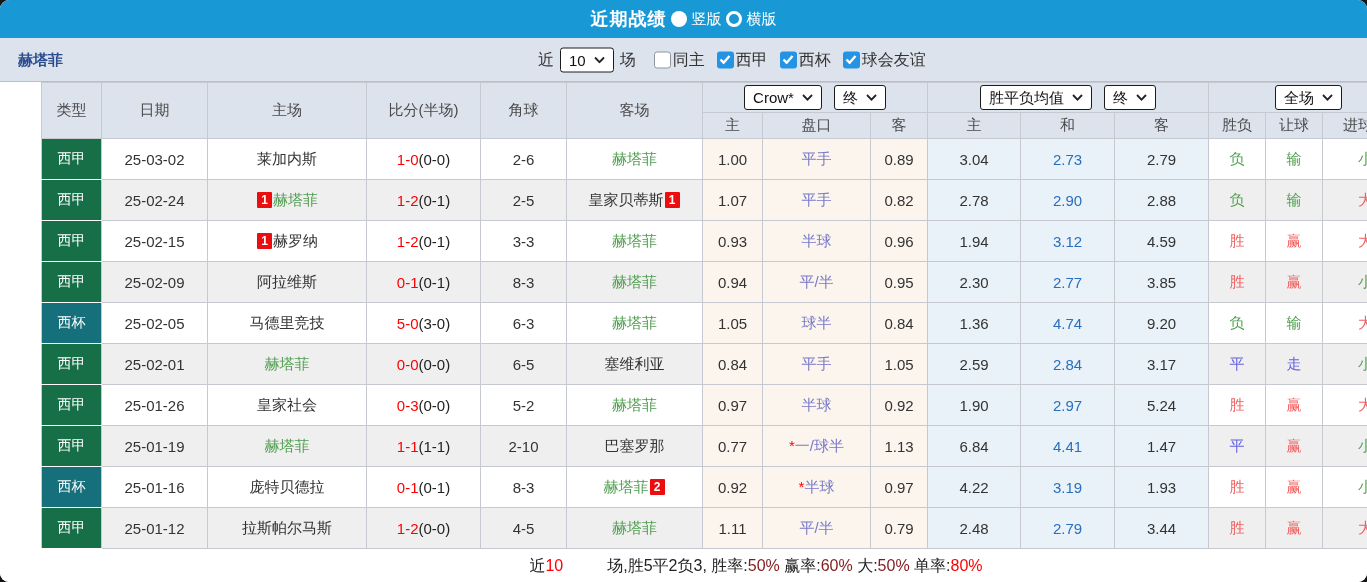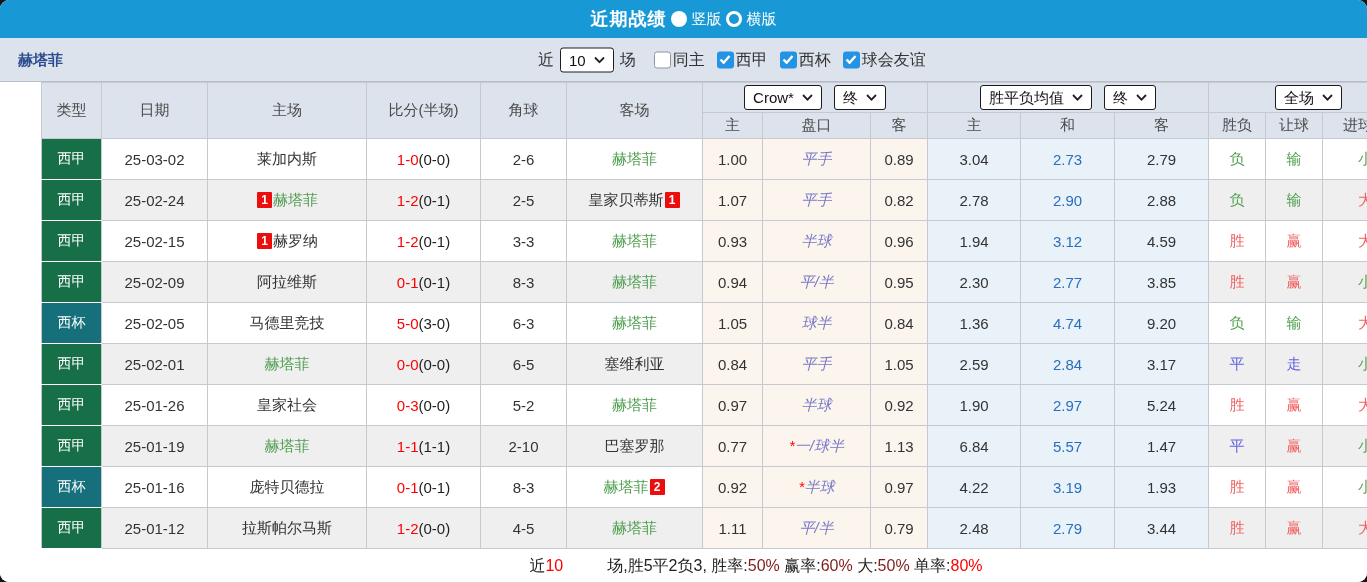--- a/index.html
+++ b/index.html
@@ -34,21 +34,21 @@
   .dd-wrap{display:flex;align-items:center;justify-content:center;gap:12px;}
   tbody tr{height:41px;}
   tbody td{font-size:15px;color:#333;}
   tbody tr:nth-child(even) td{background:#efefef;}
   tbody tr td.bg-cream{background:#fbf5ee;}
   tbody tr td.bg-blue{background:#e9f2f8;}
   tbody tr td.kind-league{background:#166f46;color:#fff;font-size:14px;border-top-color:#fff;border-bottom-color:#fff;}
   tbody tr td.kind-cup{background:#16707c;color:#fff;font-size:14px;border-top-color:#fff;border-bottom-color:#fff;}
   .team-green{color:#4f9d4f;}
   .score-full{color:#ff0000;} .score-half{color:#222;}
-  .handicap-cell{color:#7878c8;font-style:italic;}
+  .handicap-cell{color:#7878c8;}
   .avg-draw{color:#2a6fbd;}
   .star{color:#ff0000;}
   .badge{display:inline-block;background:#ec0e0e;color:#fff;font-weight:bold;font-size:12px;
          min-width:13px;height:16px;line-height:16px;border-radius:1px;vertical-align:1px;padding:0 1px;margin:0 1px;}
   .c-red{color:#f25f5f;} .c-green{color:#4e9e4e;} .c-blue{color:#6262e0;}
 
   
   .summary{height:34px;display:flex;align-items:center;justify-content:center;
            padding-left:145px;font-size:16px;color:#222;background:#fff;}
   .sum-black{color:#222;} .sum-blue{color:#7f1d1d;} .sum-red{color:#ff0000;}
@@ -315,21 +315,21 @@
     <td class="kind-league">西甲</td>
     <td>25-01-19</td>
     <td><span class="team-green">赫塔菲</span></td>
     <td><span class="score-full">1-1</span><span class="score-half">(1-1)</span></td>
     <td>2-10</td>
     <td><span>巴塞罗那</span></td>
     <td class="bg-cream">0.77</td>
     <td class="bg-cream handicap-cell"><span class="star">*</span>一/球半</td>
     <td class="bg-cream">1.13</td>
     <td class="bg-blue">6.84</td>
-    <td class="bg-blue avg-draw">5.57</td>
+    <td class="bg-blue avg-draw">4.41</td>
     <td class="bg-blue">1.47</td>
     <td class="c-blue">平</td>
     <td class="c-red">赢</td>
     <td class="c-green">小</td>
   </tr>
         <tr>
     <td class="kind-cup">西杯</td>
     <td>25-01-16</td>
     <td><span>庞特贝德拉</span></td>
     <td><span class="score-full">0-1</span><span class="score-half">(0-1)</span></td>

